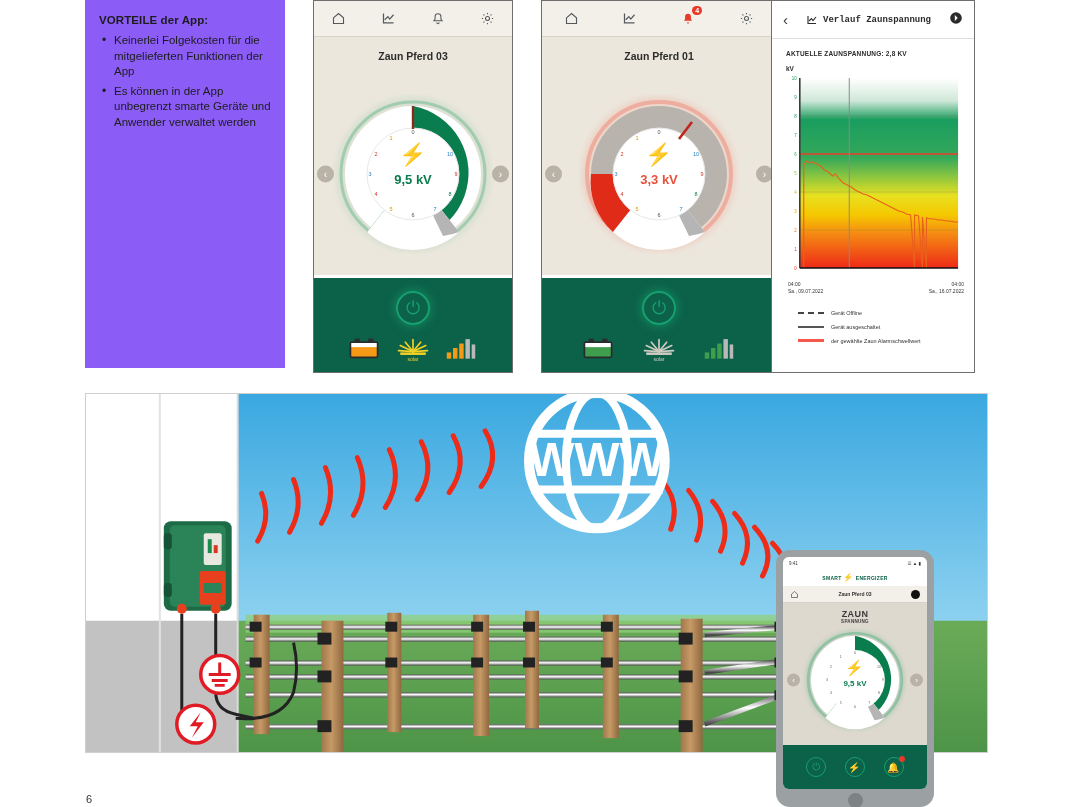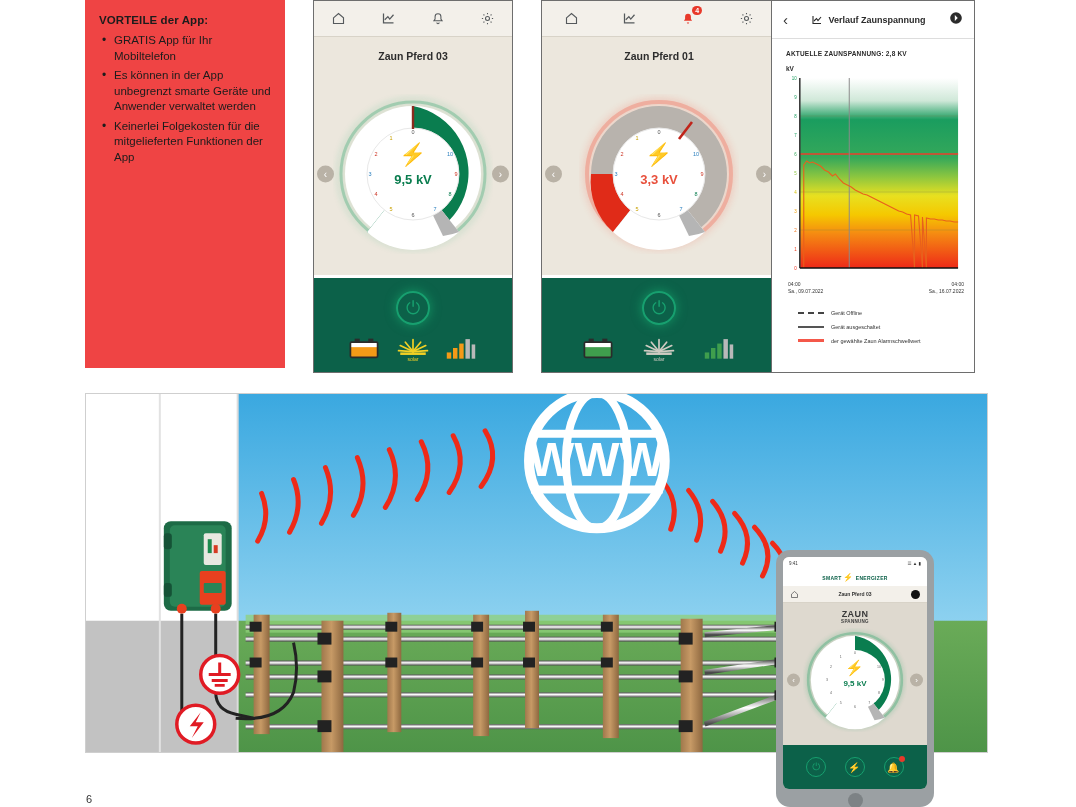--- a/index.html
+++ b/index.html
@@ -7,21 +7,21 @@
     width: 1076px; height: 807px;
     background: #ffffff;
     font-family: "Liberation Sans", sans-serif;
     position: relative;
     overflow: hidden;
   }
 
   
   .info-box {
     position: absolute; left: 85px; top: 0px; width: 200px; height: 368px;
-    background: #ef4444;
+    background: #8b5cf6;
     padding: 14px 14px 0 14px;
   }
   .info-title {
     font-size: 11.5px; font-weight: bold; color: #1c1c1c;
     margin-bottom: 7px; letter-spacing: .1px;
   }
   .info-list { list-style: none; }
   .info-list li {
     font-size: 11.5px; color: #1c1c1c; line-height: 1.35;
     padding-left: 15px; position: relative; margin-bottom: 4px;
@@ -111,21 +111,21 @@
     position: absolute; left: 771px; top: 0; width: 204px; height: 373px;
     background: #fff; border: 1px solid #6e6e6e; overflow: hidden;
   }
   .chart-topbar {
     height: 38px; display: flex; align-items: center;
     justify-content: space-between; padding: 0 11px;
     border-bottom: 1px solid #ddd;
   }
   .chart-head-title {
     font-size: 9px; font-weight: bold; color: #2b2b2b;
-    display: flex; align-items: center; gap: 5px;
+    display: flex; align-items: center; gap: 5px; font-family: Liberation Mono, monospace;
   }
   .chart-sub {
     font-size: 6.5px; font-weight: bold; color: #2b2b2b;
     padding: 11px 0 0 14px; letter-spacing: .2px;
   }
   .chart-ylabel {
     font-size: 6.5px; font-weight: bold; color: #2b2b2b;
     padding: 8px 0 0 14px;
   }
   .plot-holder { position: relative; margin: 1px 10px 0 10px; height: 205px; }
@@ -238,23 +238,22 @@
     position: absolute; left: 86px; top: 793px;
     font-size: 11px; color: #333;
   }
 </style>
 </head>
 <body>
 
 <div class="info-box">
   <div class="info-title">VORTEILE der App:</div>
   <ul class="info-list">
-    <li>GRATIS App für Ihr Mobiltelefon</li>
+    <li>Keinerlei Folgekosten für die mitgelieferten Funktionen der App</li>
     <li>Es können in der App unbegrenzt smarte Geräte und Anwender verwaltet werden</li>
-    <li>Keinerlei Folgekosten für die mitgelieferten Funktionen der App</li>
   </ul>
 </div>
 
 <div class="phone" id="phone-1">
   <div class="phone-topbar">
     <div class="topbar-icon">
       <svg width="15" height="15" viewBox="0 0 24 24" fill="none" stroke="currentColor" stroke-width="1.8">
         <path d="M4 11 L12 4 L20 11 V20 H4 Z"></path>
       </svg>
     </div>

